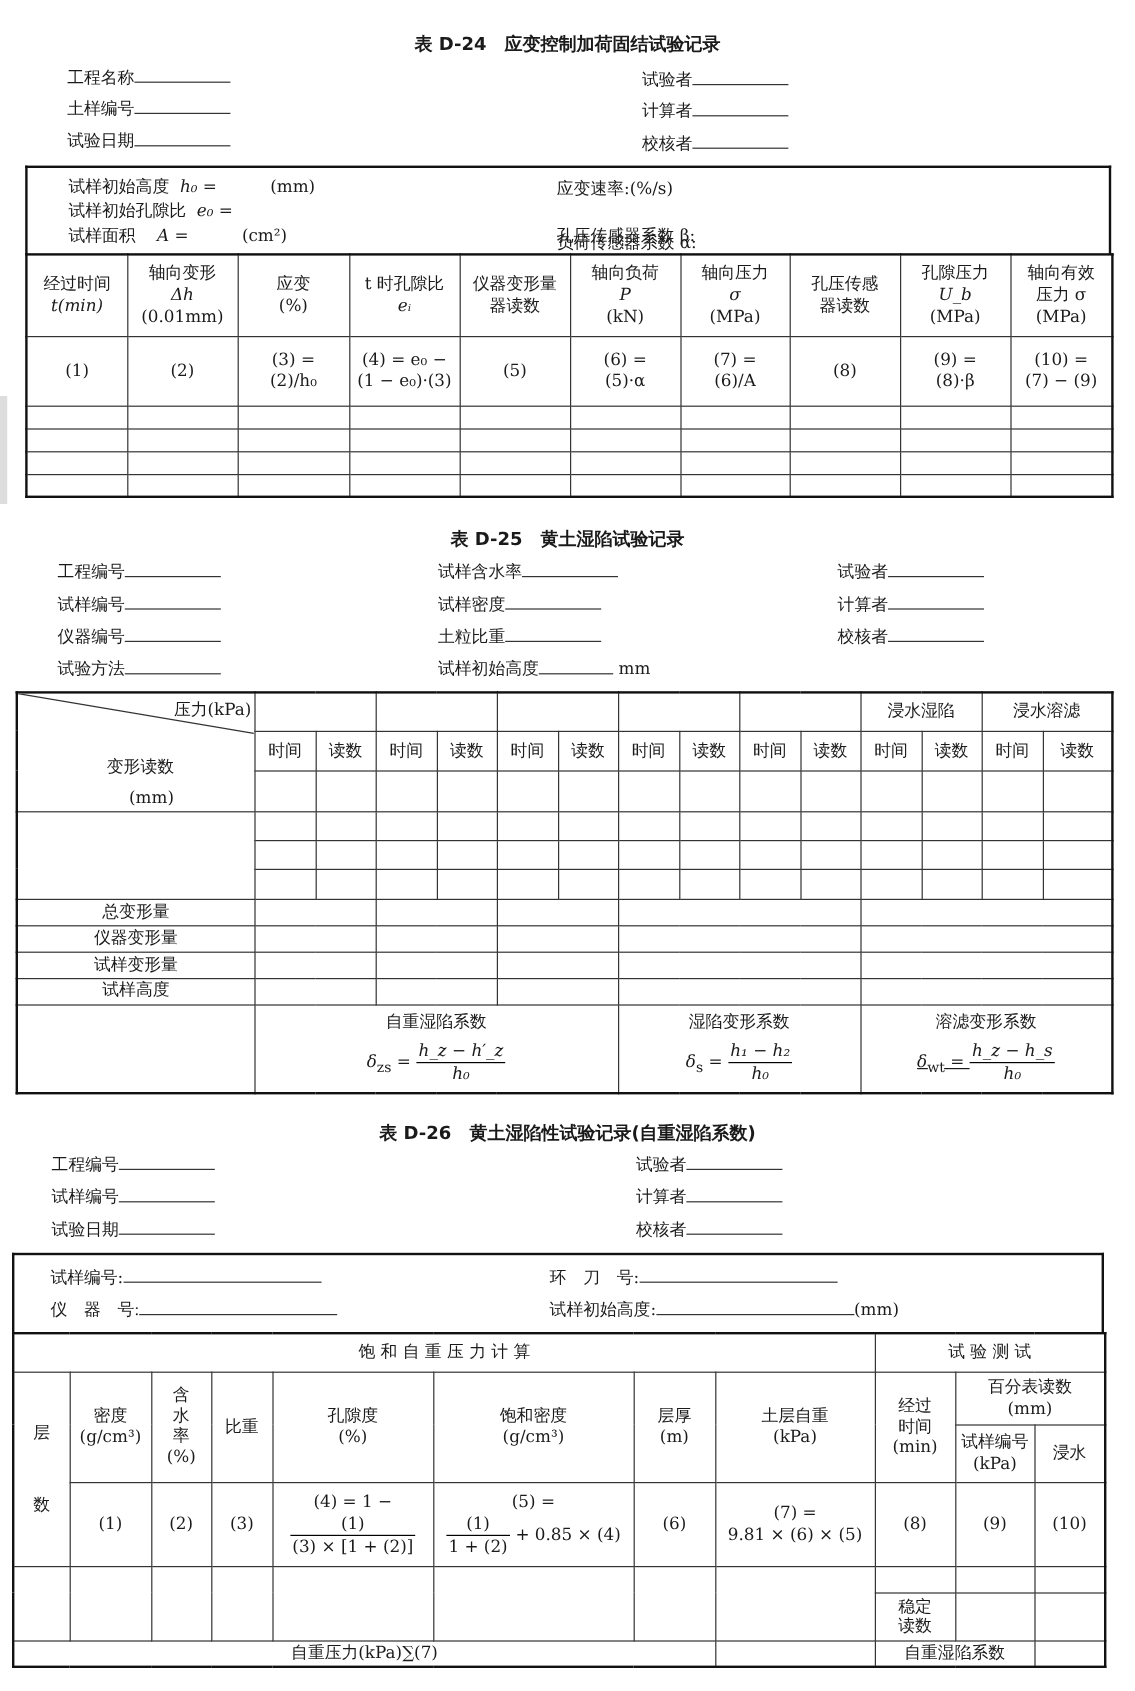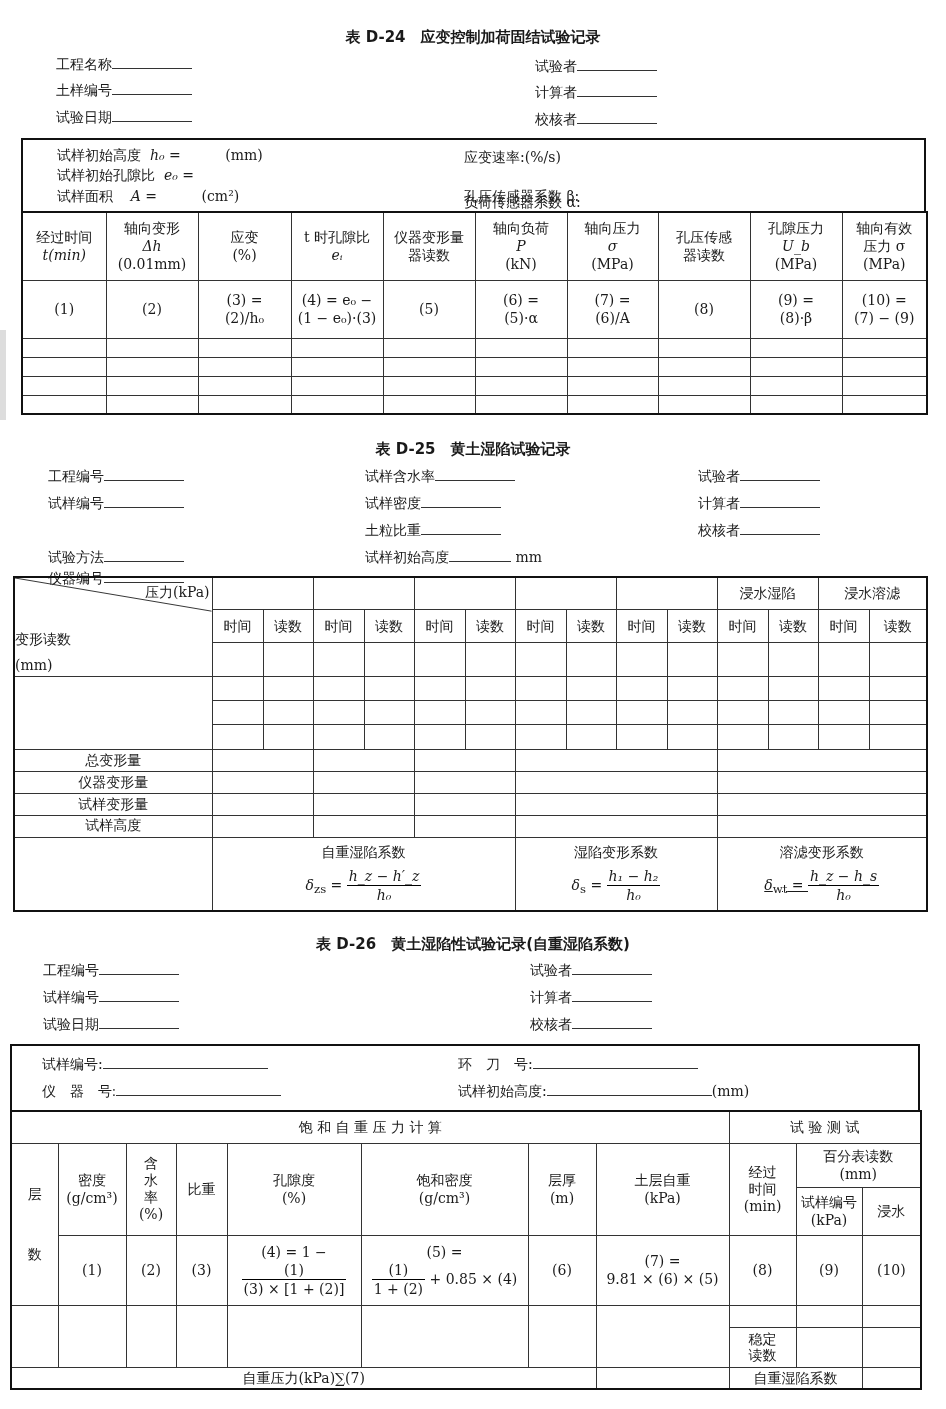--- a/index.html
+++ b/index.html
@@ -153,21 +153,21 @@
         <td></td>
         <td></td>
       </tr>
 </tbody>
   </table>
 
 <div class="title" style="top:440px;">表 D-25　黄土湿陷试验记录</div>
 
 <div class="field" style="left:48px; top:468px;"><span>工程编号</span><span class="blank" style="width:80px;"></span></div>
 <div class="field" style="left:48px; top:495px;"><span>试样编号</span><span class="blank" style="width:80px;"></span></div>
-<div class="field" style="left:48px; top:522px;margin-top:48px;"><span>仪器编号</span><span class="blank" style="width:80px;"></span></div>
+<div class="field" style="left:48px; top:522px;"><span>仪器编号</span><span class="blank" style="width:80px;"></span></div>
 <div class="field" style="left:48px; top:549px;"><span>试验方法</span><span class="blank" style="width:80px;"></span></div>
 
 <div class="field" style="left:365px; top:468px;"><span>试样含水率</span><span class="blank" style="width:80px;"></span></div>
 <div class="field" style="left:365px; top:495px;"><span>试样密度</span><span class="blank" style="width:80px;"></span></div>
 <div class="field" style="left:365px; top:522px;"><span>土粒比重</span><span class="blank" style="width:80px;"></span></div>
 <div class="field" style="left:365px; top:549px;"><span>试样初始高度</span><span class="blank" style="width:62px;"></span>&nbsp;<span>mm</span></div>
 
 <div class="field" style="left:698px; top:468px;"><span>试验者</span><span class="blank" style="width:80px;"></span></div>
 <div class="field" style="left:698px; top:495px;"><span>计算者</span><span class="blank" style="width:80px;"></span></div>
 <div class="field" style="left:698px; top:522px;"><span>校核者</span><span class="blank" style="width:80px;"></span></div>
@@ -190,21 +190,21 @@
     <col style="width:51px">
       <col style="width:58px">
   </colgroup>
   <tbody>
       <tr style="height:32px;">
     <td rowspan="3" class="diag-cell" style="vertical-align:top; text-align:left;">
       <svg class="diag-line" viewBox="0 0 198 100" preserveAspectRatio="none">
             <line x1="0" y1="0" x2="198" y2="34" stroke="#333" stroke-width="1"></line>
           </svg>
       <div style="position:absolute; right:2px; top:5px; font-size:14px;">压力(kPa)</div>
-      <div style="position:absolute; left:0; width:130px; text-align:left; top:48px; line-height:26px;">
+      <div style="position:absolute; left:0; width:130px; text-align:right; top:48px; line-height:26px;">
         <span>变形读数</span><br><span>(mm)</span>
       </div>
     </td>
     <td colspan="2"></td>
     <td colspan="2"></td>
     <td colspan="2"></td>
     <td colspan="2"></td>
     <td colspan="2"></td>
     <td colspan="2">浸水湿陷</td>
     <td colspan="2">浸水溶滤</td>

